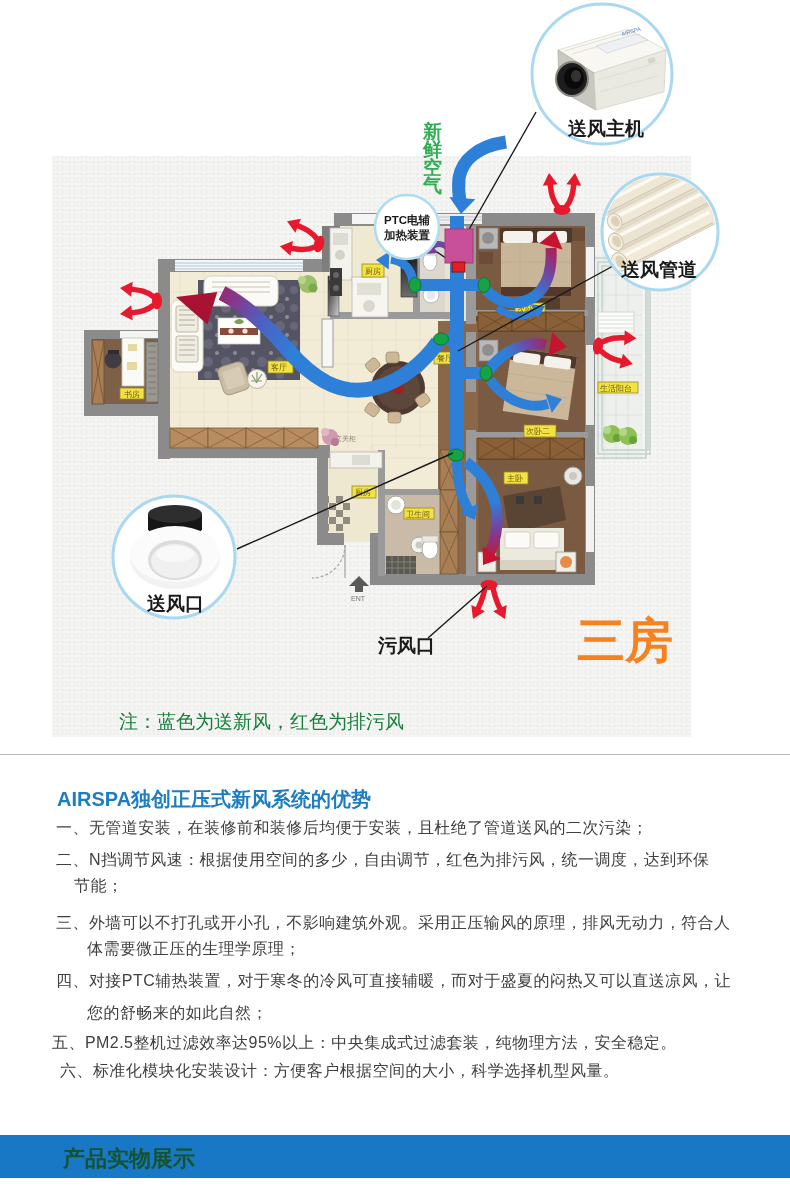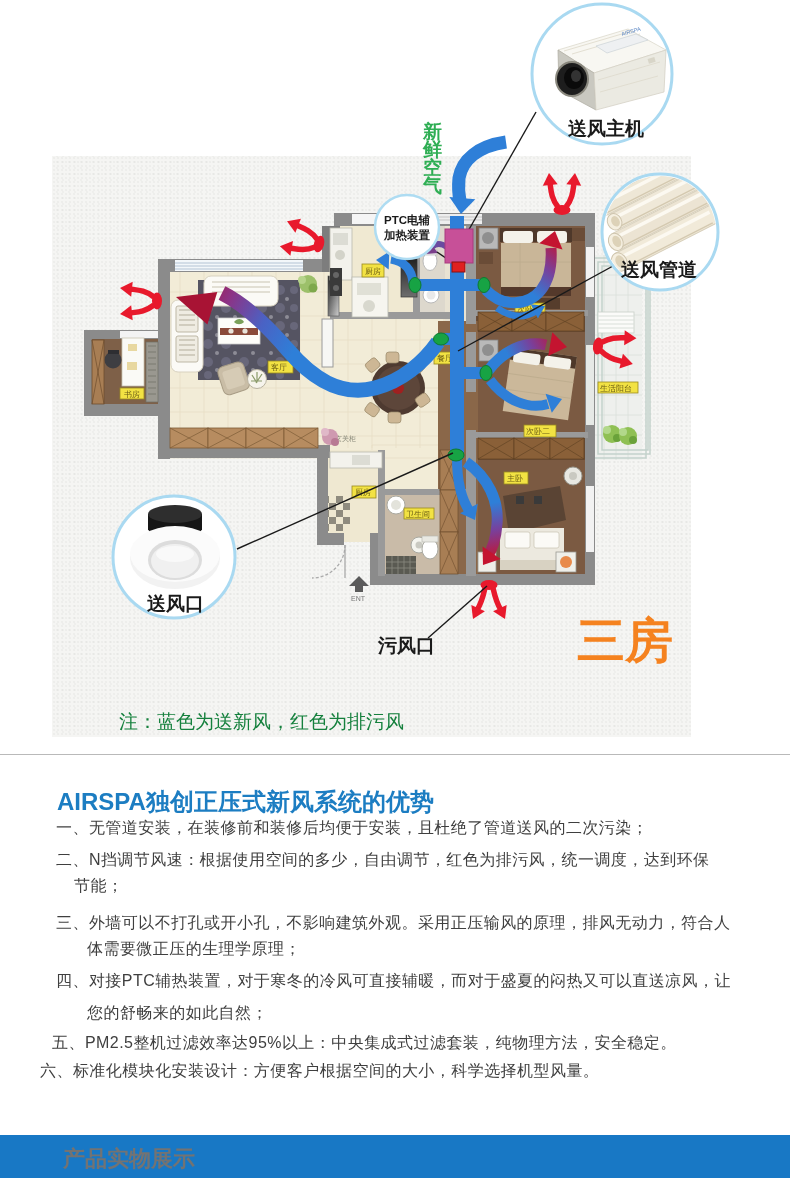--- a/index.html
+++ b/index.html
@@ -649,28 +649,28 @@
 
 <text x="577" y="657" font-size="48" font-weight="bold" fill="#f5821f">三房</text>
 </g>
 
 </svg>
 
 <div class="abs" style="left:119px;top:709px;font-size:19px;color:#15803d;">注：蓝色为送新风，红色为排污风</div>
 
 <div class="abs" style="left:0;top:754px;width:790px;height:1px;background:#b9b9b9;"></div>
 
-<div class="abs" style="left:57px;top:786px;font-size:24px;font-weight:bold;color:#1c7dc2;text-align:right;">AIRSPA独创正压式新风系统的优势</div>
+<div class="abs" style="left:57px;top:786px;font-size:20px;font-weight:bold;color:#1c7dc2;text-align:right;">AIRSPA独创正压式新风系统的优势</div>
 
 <div class="bodyline" style="left:56px;top:818px;">一、无管道安装，在装修前和装修后均便于安装，且杜绝了管道送风的二次污染；</div>
 <div class="bodyline" style="left:56px;top:850px;">二、N挡调节风速：根据使用空间的多少，自由调节，红色为排污风，统一调度，达到环保</div>
 <div class="bodyline" style="left:74px;top:876px;">节能；</div>
 <div class="bodyline" style="left:87px;top:939px;">体需要微正压的生理学原理；</div>
 <div class="bodyline" style="left:56px;top:913px;">三、外墙可以不打孔或开小孔，不影响建筑外观。采用正压输风的原理，排风无动力，符合人</div>
 <div class="bodyline" style="left:56px;top:971px;">四、对接PTC辅热装置，对于寒冬的冷风可直接辅暖，而对于盛夏的闷热又可以直送凉风，让</div>
 <div class="bodyline" style="left:87px;top:1003px;">您的舒畅来的如此自然；</div>
 <div class="bodyline" style="left:52px;top:1033px;">五、PM2.5整机过滤效率达95%以上：中央集成式过滤套装，纯物理方法，安全稳定。</div>
-<div class="bodyline" style="left:40px;top:1061px;">六、标准化模块化安装设计：方便客户根据空间的大小，科学选择机型风量。</div>
+<div class="bodyline" style="left:60px;top:1061px;">六、标准化模块化安装设计：方便客户根据空间的大小，科学选择机型风量。</div>
 
 <div class="abs" style="left:0;top:1135px;width:790px;height:43px;background:#1878c5;"></div>
 
-<div class="abs" style="left:63px;top:1144px;font-size:22px;font-weight:bold;color:#737373;">产品实物展示</div>
+<div class="abs" style="left:63px;top:1144px;font-size:22px;font-weight:bold;color:#14532d;">产品实物展示</div>
 </div>
 
 </body></html>

